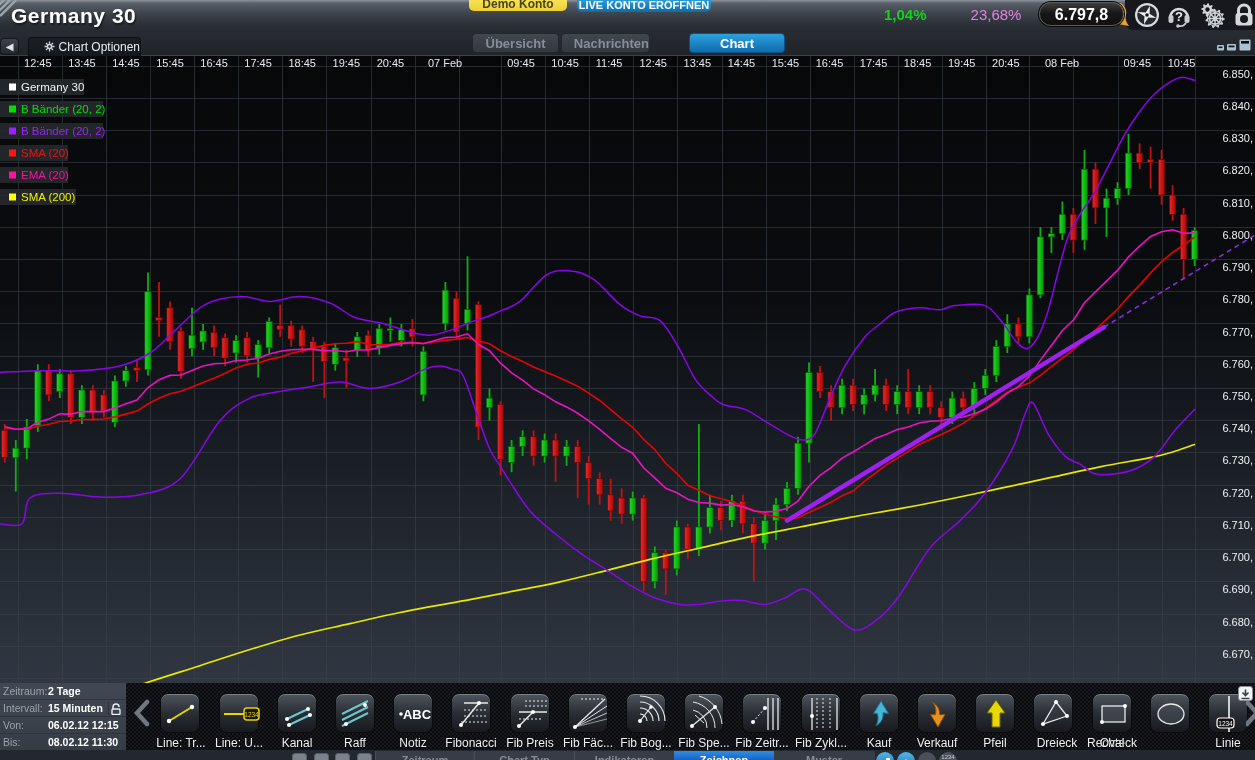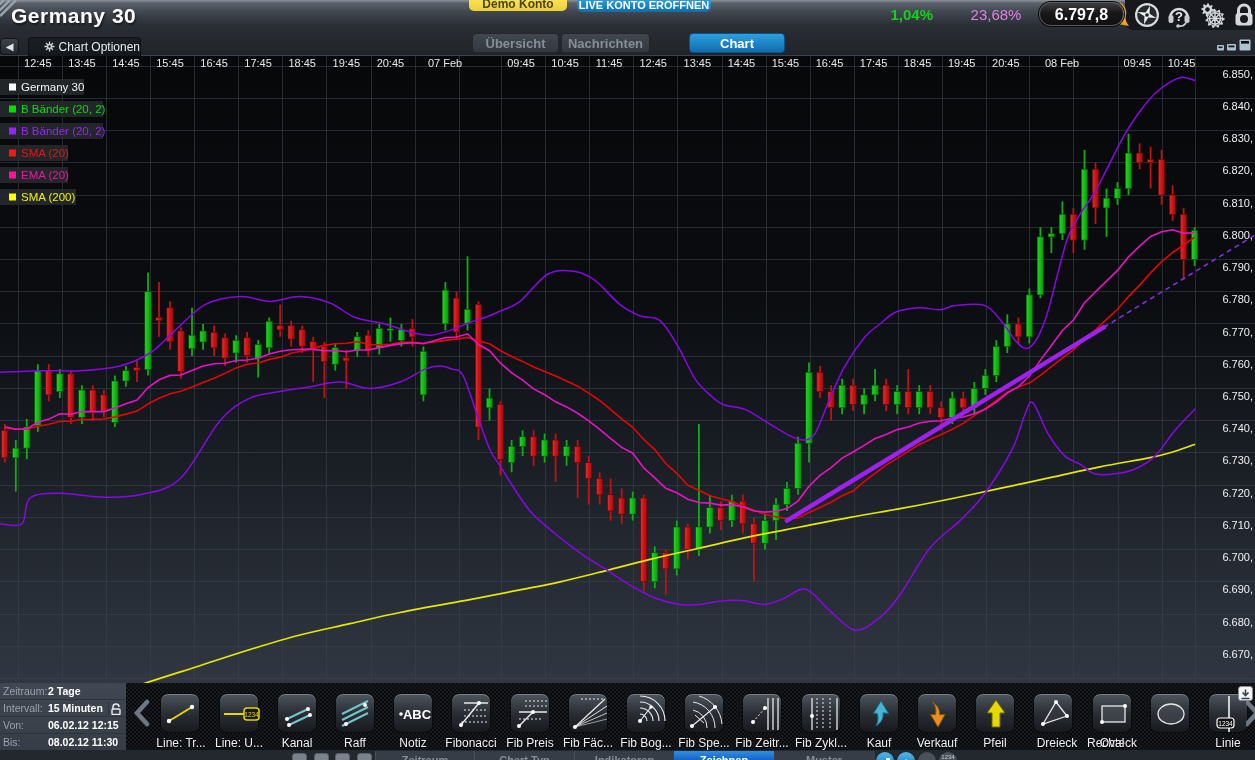--- a/index.html
+++ b/index.html
@@ -10,39 +10,39 @@
   background:#16181d; border-bottom-left-radius:8px; }
 #title { position:absolute; left:11px; top:4px; font-size:21px; font-weight:bold; color:#fff;
   text-shadow:1px 2px 2px rgba(0,0,0,0.55); letter-spacing:0.5px; }
 .corner { position:absolute; left:0; top:0; width:22px; height:18px; overflow:hidden; }
 #demok { position:absolute; left:469px; top:-4px; width:98px; height:15px; border-radius:5px;
   background:linear-gradient(#fae963,#eecf35); color:#4a4418; font-size:12px; font-weight:bold;
   text-align:center; line-height:17px; }
 #livek { position:absolute; left:577px; top:-4px; width:134px; height:16px; border-radius:5px;
   background:linear-gradient(#35aae2,#0e6dab); color:#fff; font-size:11px; font-weight:bold;
   text-align:center; line-height:19px; }
-#pct1 { position:absolute; left:843px; top:6px; width:90px; text-align:right; font-size:15px; font-weight:bold; color:#15d219; }
+#pct1 { position:absolute; left:884px; top:6px; width:90px; text-align:left; font-size:15px; font-weight:bold; color:#15d219; }
 #pct2 { position:absolute; left:951px; top:6px; width:90px; text-align:center; font-size:15px; font-weight:normal; color:#e082e0; }
 #pricepill { position:absolute; left:1039px; top:2px; width:85px; height:24px; border-radius:12px;
   background:linear-gradient(#3e3e3e,#181818 45%,#101010); border:1px solid #5a5a5a;
   color:#fff; font-size:16px; font-weight:bold; text-align:center; line-height:23px;
   box-shadow:0 0 0 1px #0a0a0a; }
 #flame { position:absolute; left:1108px; top:3px; width:21px; height:23px; }
 .hic { position:absolute; top:2px; width:26px; height:26px; }
 #tabbar { position:absolute; left:0; top:32px; width:1255px; height:24px;
   background:linear-gradient(#282c32,#202429); border-bottom:1px solid #3a414c; }
 #collb { position:absolute; left:0; top:6px; width:19px; height:17px; background:linear-gradient(#3d434b,#23272d);
   border:1px solid #13161a; border-radius:4px; color:#dfe3e8; font-size:10px; text-align:center; line-height:15px; }
 #chopt { position:absolute; left:28px; top:5px; width:113px; height:19px;
   background:linear-gradient(#1b2026,#14181d); border:1px solid #0d1014; border-bottom:none;
   border-radius:4px 4px 0 0; color:#e8ecf0; font-size:12px; text-align:right; line-height:19px; }
 .ttab { position:absolute; top:1px; height:20px; border-radius:4px; font-size:13px; font-weight:bold;
   text-align:center; }
 #tb1 { left:472px; width:87px; background:linear-gradient(#41474f,#33383f); color:#878e98; line-height:20px; border:1px solid #23272d;}
-#tb2 { left:561px; width:89px; background:linear-gradient(#41474f,#33383f); color:#878e98; line-height:20px; border:1px solid #23272d;}
+#tb2 { left:561px; width:89px; background:linear-gradient(#41474f,#33383f); color:#878e98; line-height:20px; border:1px solid #23272d;text-align:right;}
 #tb3 { left:689px; width:96px; background:linear-gradient(#2da0dd,#0f6cae); color:#fff; line-height:20px; border:1px solid #0d5288;}
 #winico { }
 #chart { position:absolute; left:0; top:56px; width:1255px; height:627px; }
 #toolbar { position:absolute; left:0; top:683px; width:1255px; height:76px;
   background:repeating-conic-gradient(#17191e 0% 25%, #0a0b0d 0% 50%) 0 0/4px 4px; }
 #info { position:absolute; left:0; top:0; width:126px; height:68px;
   background:linear-gradient(#414853,#363c45); font-size:11.5px; }
 .irow { position:absolute; left:0; width:126px; height:17px; border-bottom:1px solid #2e343c;
   color:#9aa2ac; line-height:17px; font-weight:normal; font-size:10.5px; padding-left:3px; }
 .irow b { color:#fff; font-size:10.5px; }

